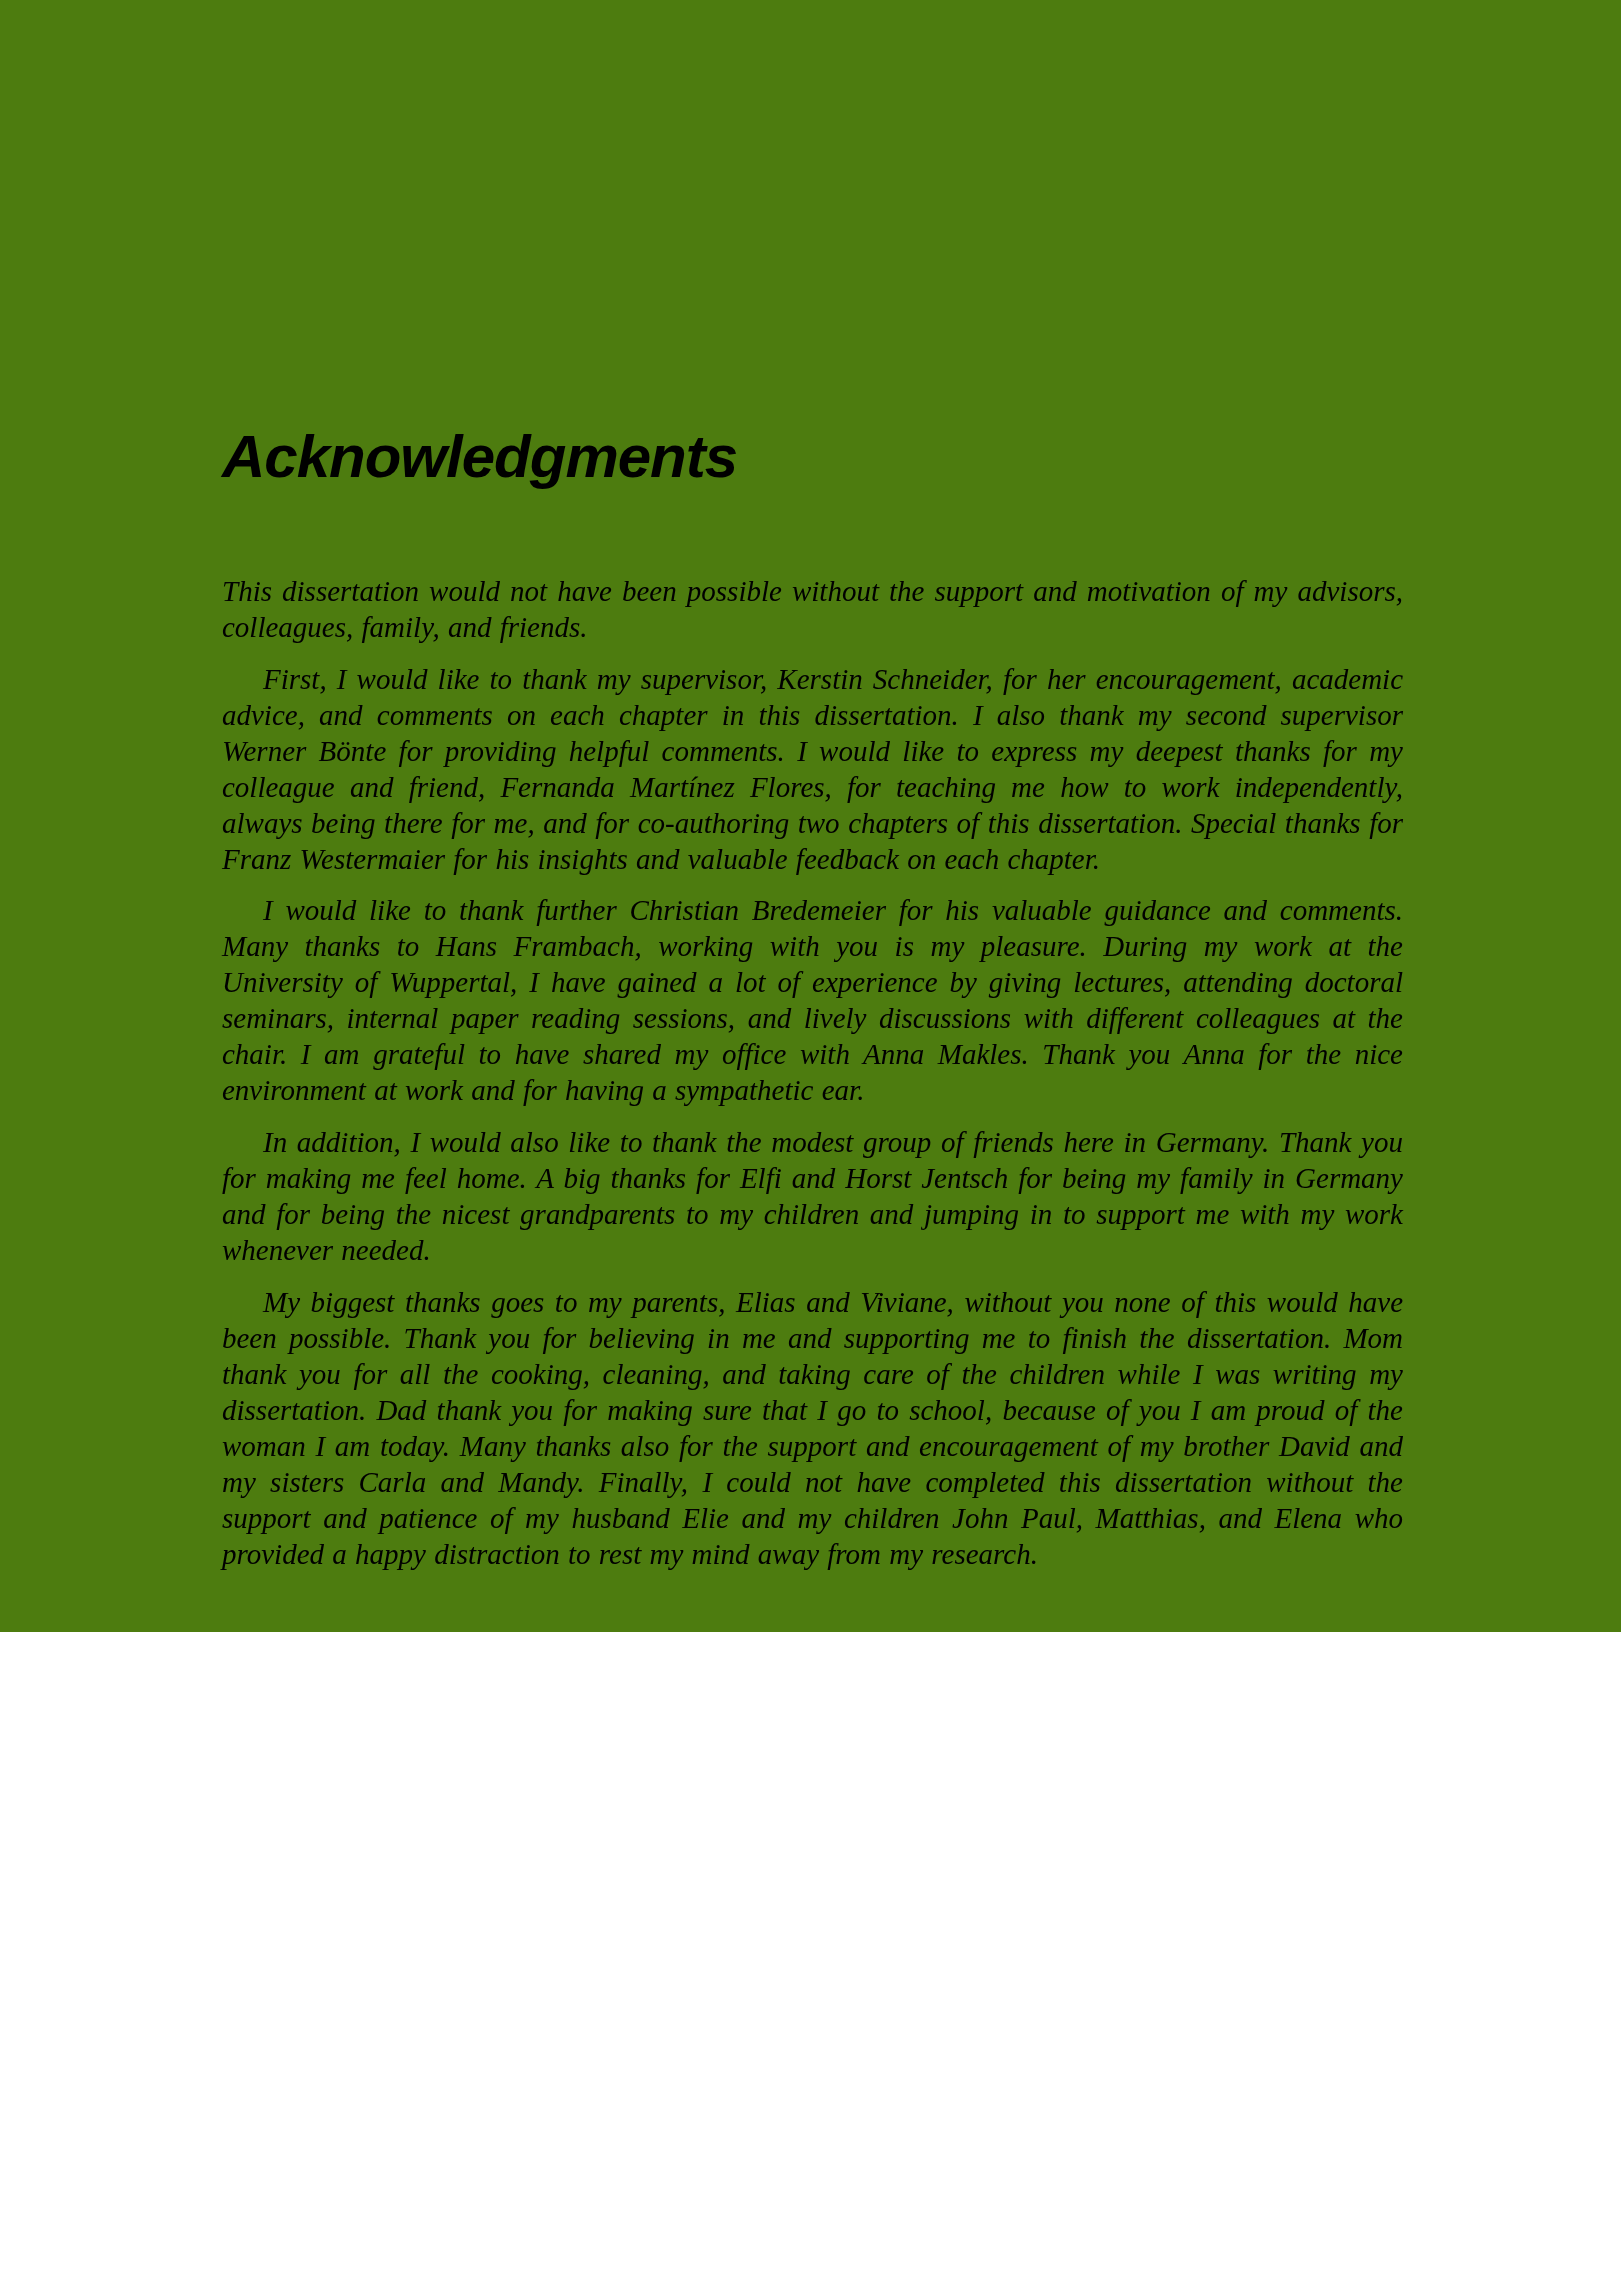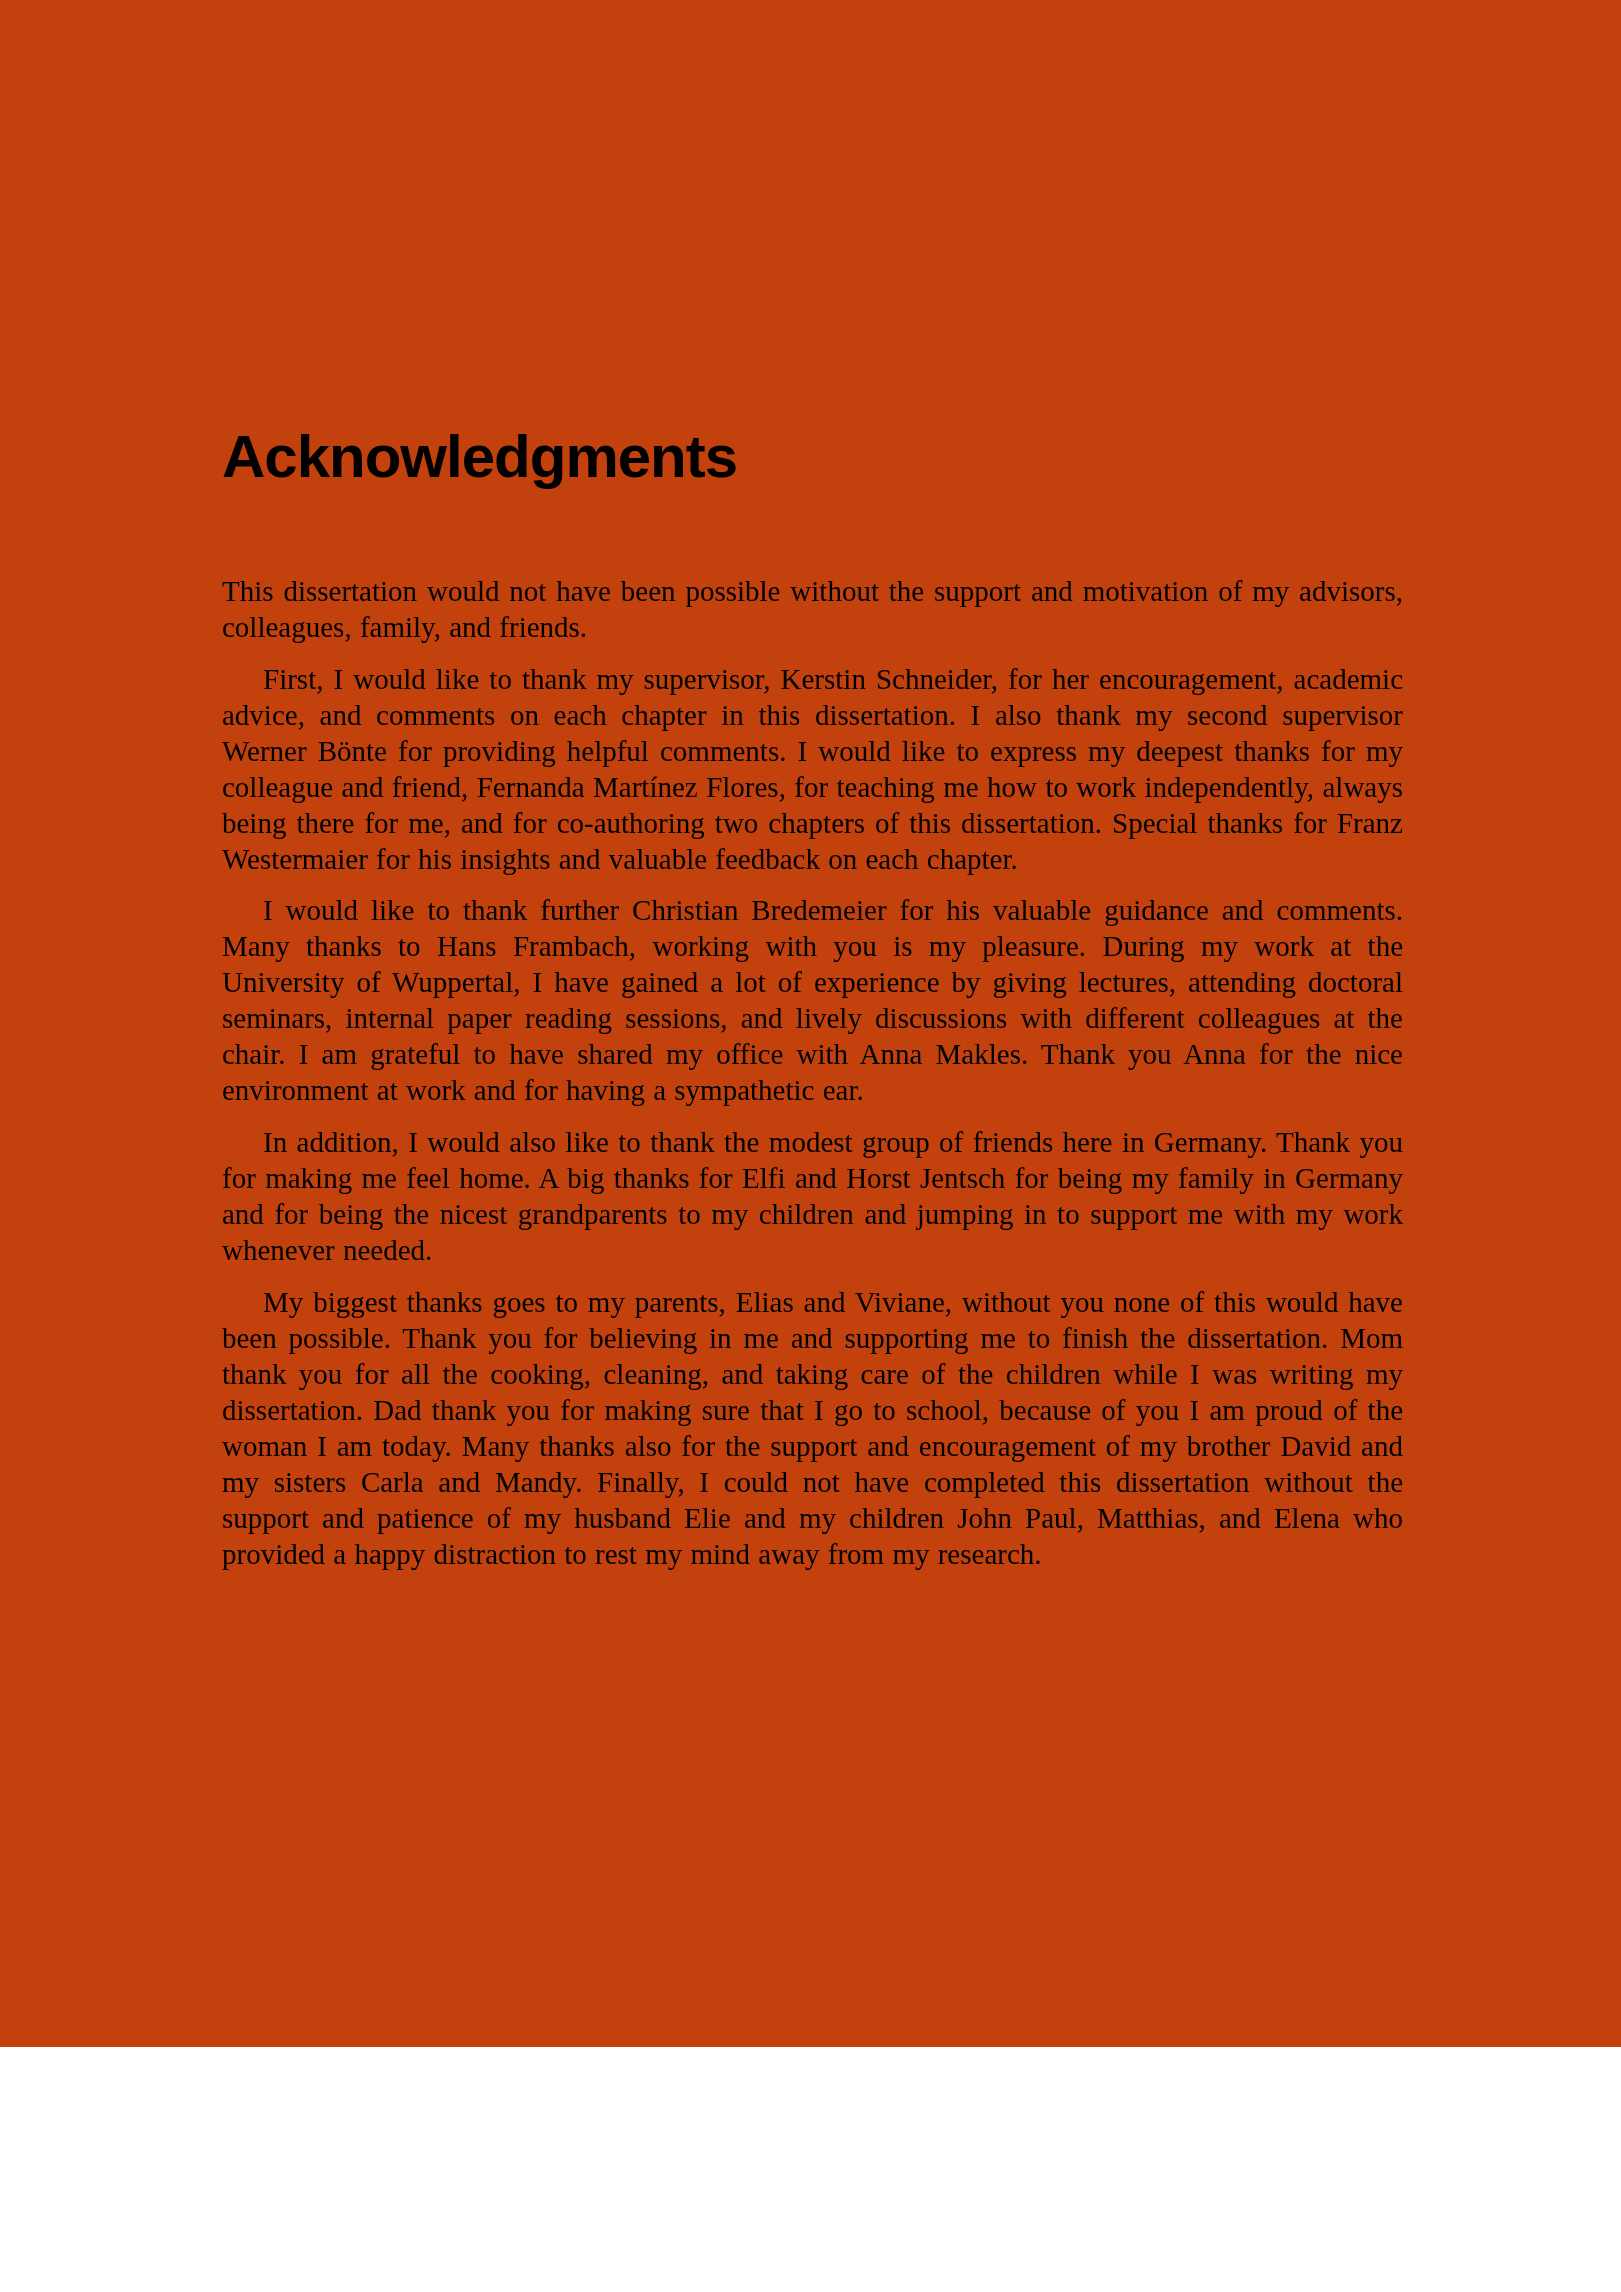--- a/index.html
+++ b/index.html
@@ -3,24 +3,25 @@
 <meta charset="utf-8">
 <style>
   html, body {
     margin: 0;
     padding: 0;
     background: #ffffff;
   }
   .page {
     position: relative;
     width: 1621px;
-    height: 2047px;
-    background: #c2410c;
+    height: 1632px;
+    background: #4d7c0f;
     color: #000000;
     overflow: hidden;
+    font-style: italic;
   }
   .content {
     position: absolute;
     left: 222px;
     top: 427px;
     width: 1181px;
   }
   .chapter-title {
     font-family: "Liberation Sans", "DejaVu Sans", sans-serif;
     font-weight: 700;

